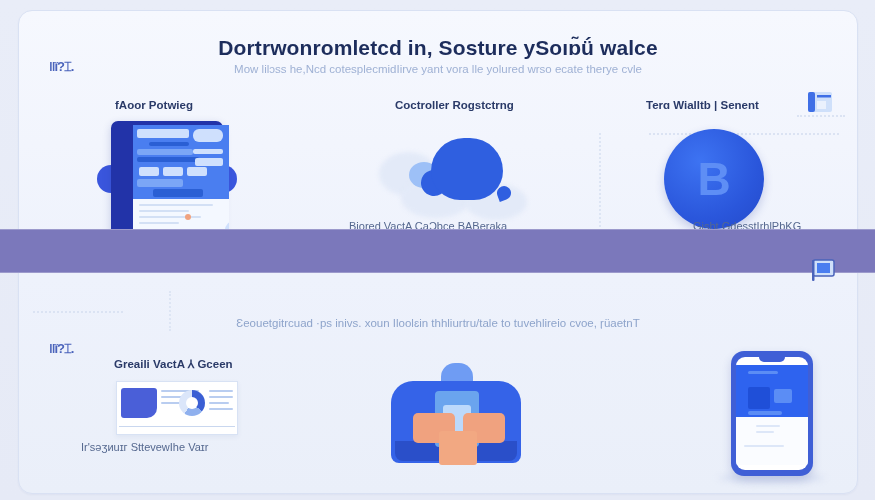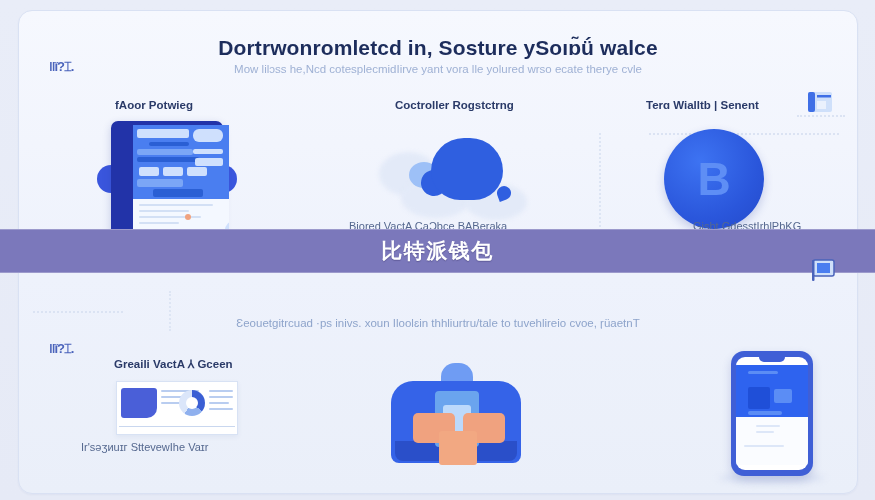--- a/index.html
+++ b/index.html
@@ -434,17 +434,16 @@
 
         </div>
       </div>
     </div>
 
   </div>
 
   <div class="banner">
     <div class="banner-line-top"></div>
     <div class="banner-line-bot"></div>
-    <div class="banner-text">比特派钱包</div>
   </div>
 
 
 </div>
 
 </body></html>

